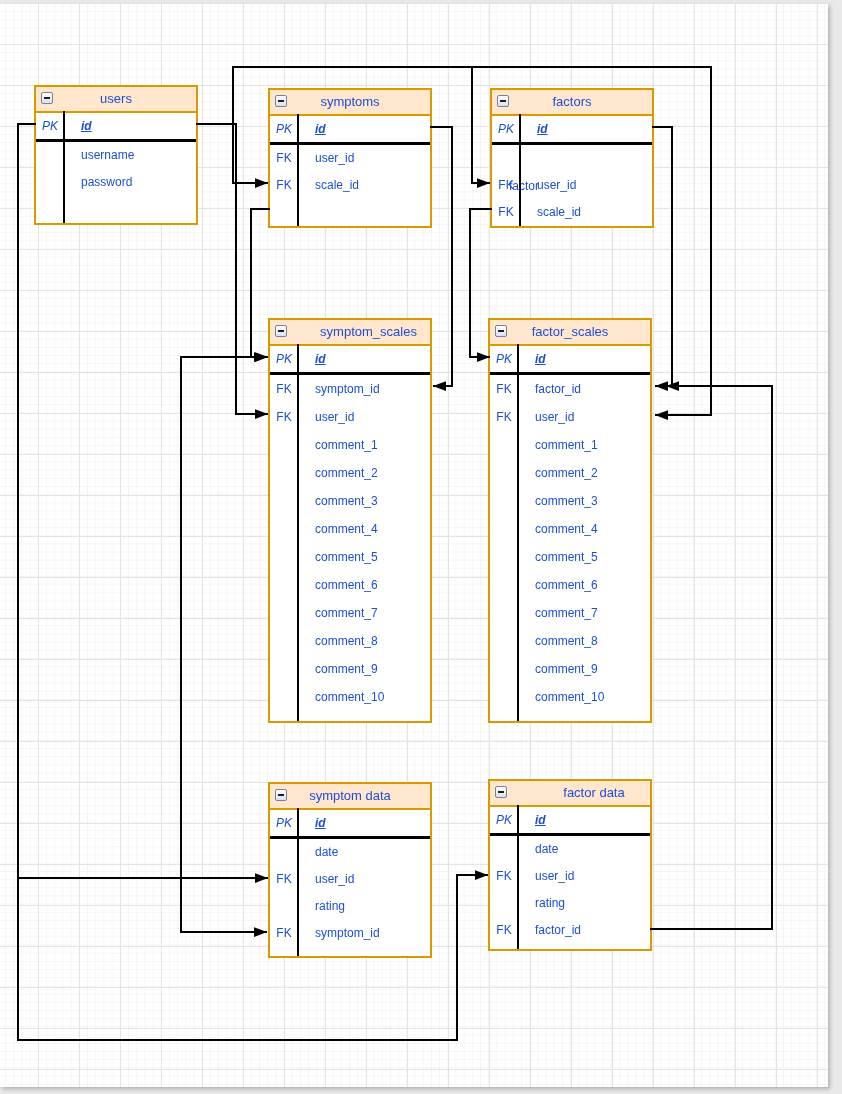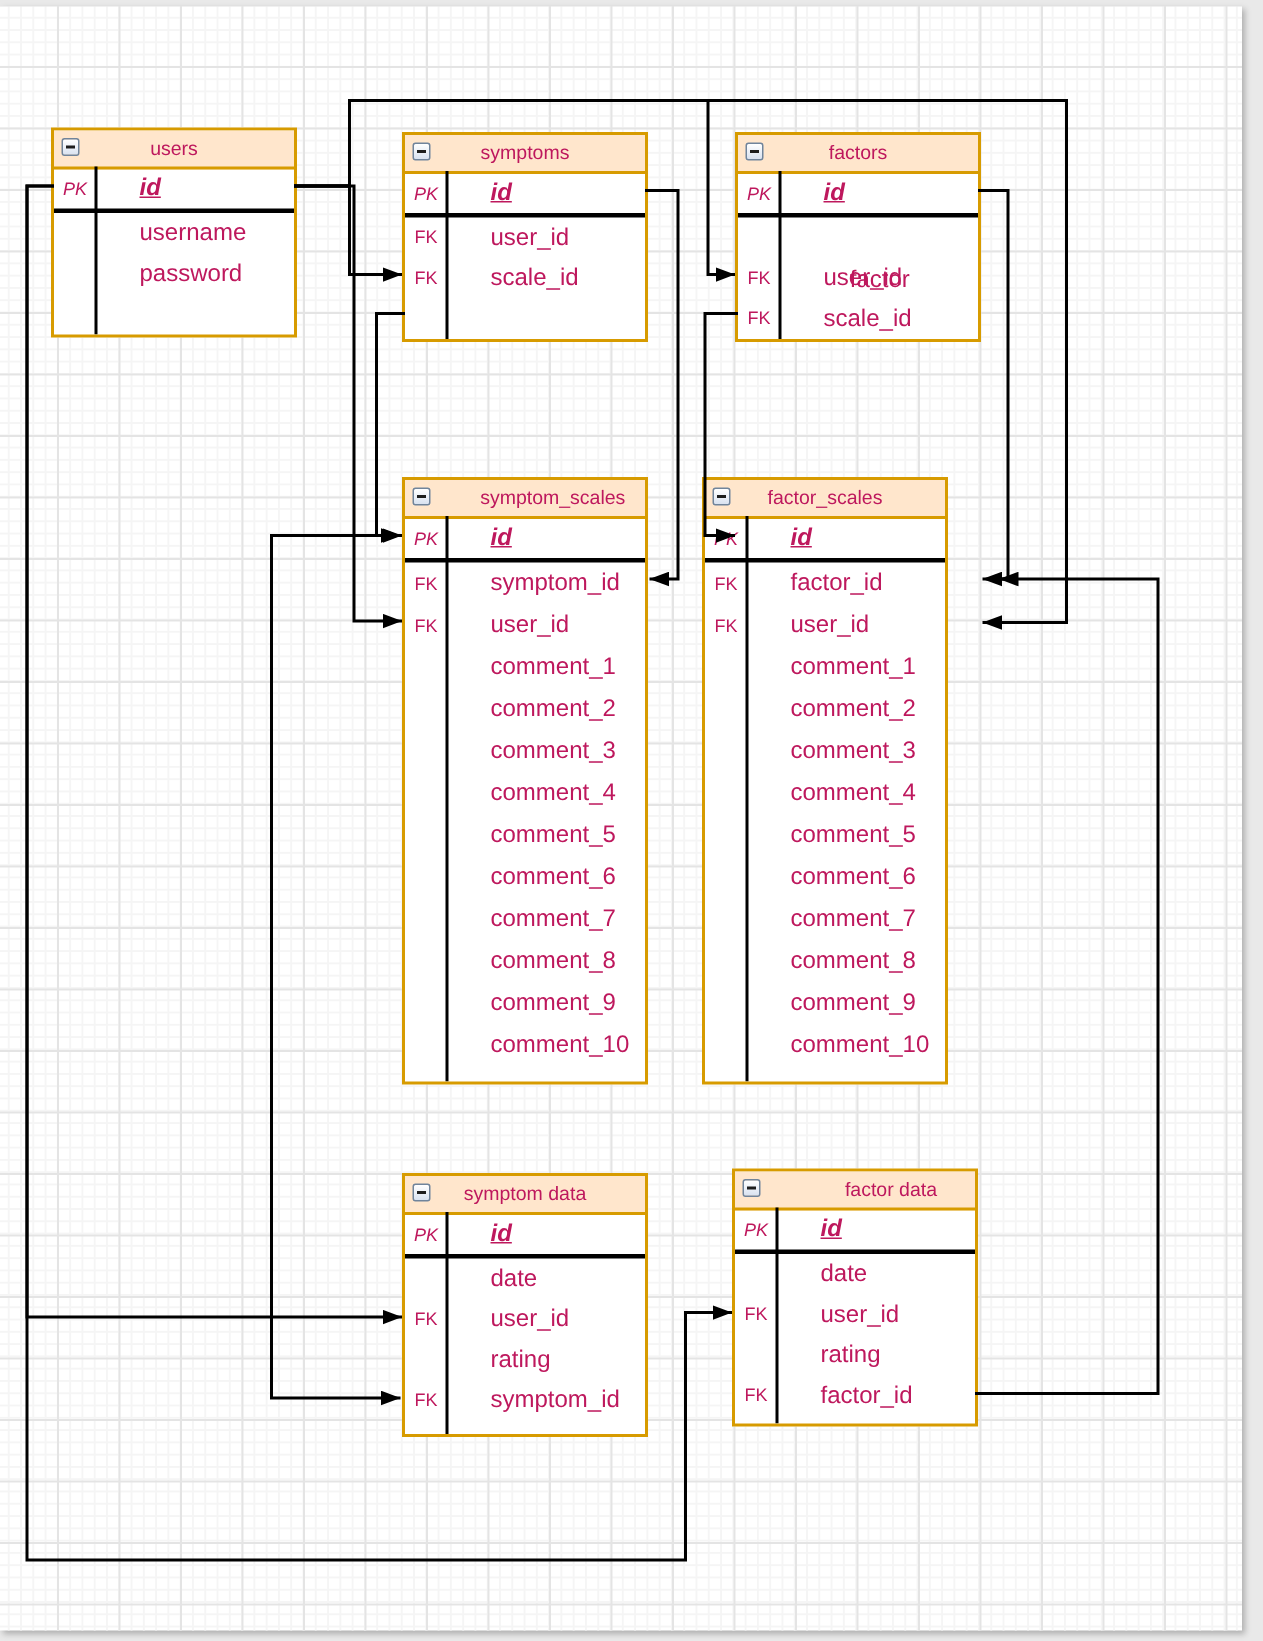--- a/index.html
+++ b/index.html
@@ -12,30 +12,30 @@
       linear-gradient(to right,#e4e4e4 1px,transparent 1px),
       linear-gradient(to bottom,#e4e4e4 1px,transparent 1px),
       linear-gradient(to right,#f5f5f5 1px,transparent 1px),
       linear-gradient(to bottom,#f5f5f5 1px,transparent 1px);
     background-size:41px 41px,41px 41px,8.2px 8.2px,8.2px 8.2px;
     background-position:-3px -1px,-3px -1px,-3px -1px,-3px -1px;
     box-shadow:2px 2px 4px rgba(0,0,0,.25);
   }
   #edges{position:absolute;left:0;top:0;width:842px;height:1094px;}
   .edge{fill:none;stroke:#000;stroke-width:2px;}
-  .tbl{position:absolute;box-sizing:border-box;background:#fff;border:2px solid #f97316;color:#be185d;overflow:hidden;}
+  .tbl{position:absolute;box-sizing:border-box;background:#fff;border:2px solid #f97316;color:#1d4ed8;overflow:hidden;}
   .tbl-head{position:relative;height:26px;line-height:23px;background:#FFE6CC;border-bottom:2px solid #D79B00;text-align:center;font-size:13px;box-sizing:border-box;white-space:nowrap;}
   .collapse-icon{position:absolute;left:5px;top:5px;width:12px;height:12px;box-sizing:border-box;background:linear-gradient(#ffffff,#d9e2f0);border:1px solid #70849b;border-radius:2px;}
   .collapse-icon::after{content:"";position:absolute;left:2px;right:2px;top:4px;height:2px;background:#1d1d1d;}
   .pk-row{display:flex;font-style:italic;}
   .hdiv{height:3px;background:#000;}
   .vdiv{position:absolute;left:27px;top:24px;bottom:0;width:2px;background:#000;}
   .row{display:flex;white-space:nowrap;}
   .cell-key{flex:0 0 28px;width:28px;text-align:center;font-size:12px;}
-  .cell-name{padding-left:29px;font-size:16px;text-align:center;}
+  .cell-name{padding-left:17px;font-size:12px;}
   .pk-name{font-weight:bold;text-decoration:underline;}
 </style>
 </head>
 <body>
 
 <div id="canvas">
   <div id="page"></div>
 
 <div class="tbl" style="left: 34px; top: 85px; width: 164px; height: 140px; border-color: rgb(215, 155, 0);">
       <div class="tbl-head" style="background: rgb(255, 230, 204); border-bottom-color: rgb(215, 155, 0);"><span class="collapse-icon"></span><span>users</span></div>
@@ -142,21 +142,21 @@
       <div class="row" style="height: 28px; line-height: 28px;">
         <span class="cell-key"></span>
         <span class="cell-name">comment_9</span>
       </div>
       <div class="row" style="height: 28px; line-height: 28px;">
         <span class="cell-key"></span>
         <span class="cell-name">comment_10</span>
       </div>
       <div class="vdiv"></div>
     </div>
-    <div class="tbl" style="left: 468px; top: 318px; width: 164px; height: 405px; border-color: rgb(215, 155, 0);">
+    <div class="tbl" style="left: 488px; top: 318px; width: 164px; height: 405px; border-color: rgb(215, 155, 0);">
       <div class="tbl-head" style="background: rgb(255, 230, 204); border-bottom-color: rgb(215, 155, 0);"><span class="collapse-icon"></span><span>factor_scales</span></div>
       <div class="pk-row row" style="height: 26px; line-height: 26px;">
         <span class="cell-key">PK</span>
         <span class="cell-name pk-name">id</span>
       </div>
       <div class="hdiv"></div>
       <div class="row" style="height: 28px; line-height: 28px;">
         <span class="cell-key">FK</span>
         <span class="cell-name">factor_id</span>
       </div>

